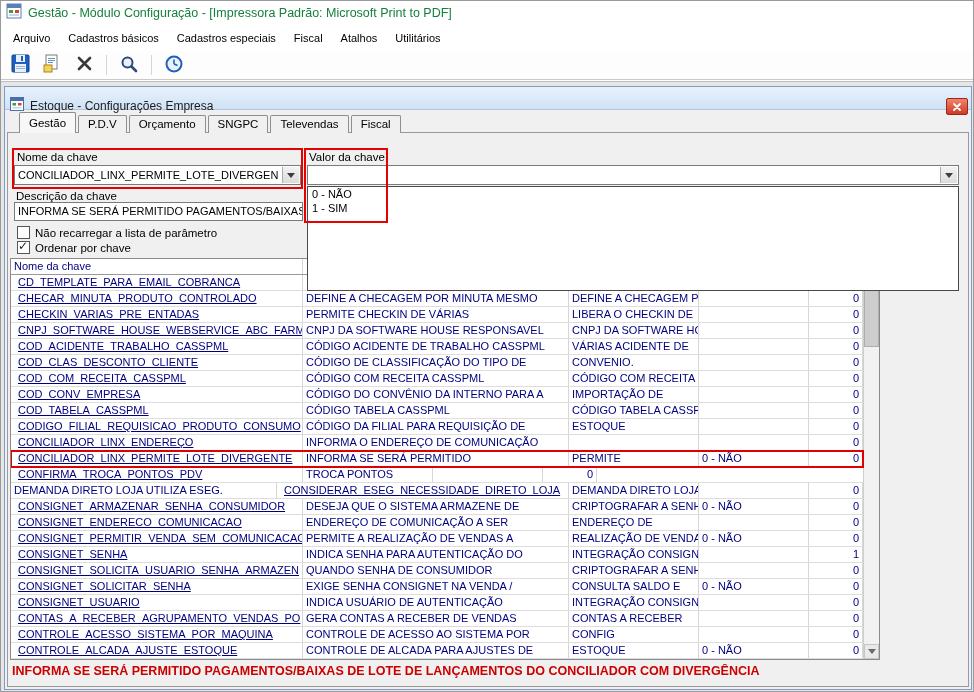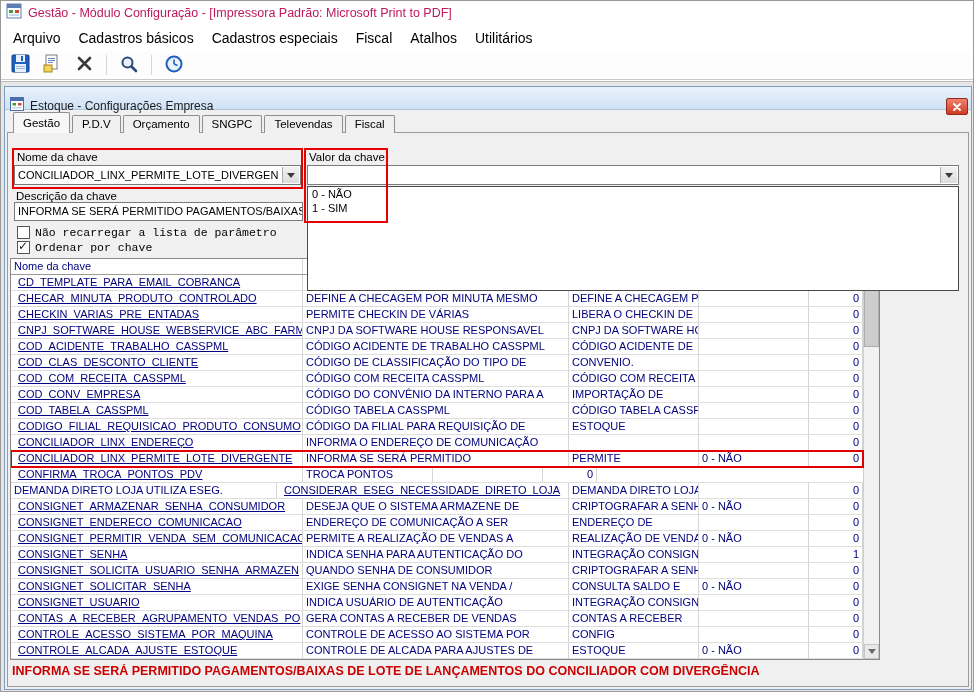--- a/index.html
+++ b/index.html
@@ -2,37 +2,37 @@
 <html><head>
 <meta charset="utf-8">
 <style>
   * { margin:0; padding:0; box-sizing:border-box; }
   html,body { background:#ffffff; }
   body { font-family:"Liberation Sans","DejaVu Sans",sans-serif; }
   .screen { position:relative; width:974px; height:692px; background:#ffffff; border:1px solid #9a9a9a; overflow:hidden; }
 
   
   .titlebar { position:absolute; left:0; top:0; width:100%; height:24px; background:#ffffff; display:flex; align-items:center; padding-left:5px; }
-  .title-text { font-size:12.5px; color:#be185d; margin-left:6px; white-space:nowrap; }
+  .title-text { font-size:12.5px; color:#15803d; margin-left:6px; white-space:nowrap; }
   .menubar { position:absolute; left:0; top:24px; width:100%; height:26px; background:#fff; display:flex; align-items:center; padding-left:3px; }
-  .menu-item { font-size:14px; color:#000; padding:4px 9px; cursor:default; }
+  .menu-item { font-size:11px; color:#000; padding:4px 9px; cursor:default; }
   .toolbar { position:absolute; left:0; top:50px; width:100%; height:29px; background:#fdfdfd; border-bottom:1px solid #c9c9c9; display:flex; align-items:center; padding-left:6px; gap:6px; }
   .tbtn { width:26px; height:24px; background:transparent; border:none; display:flex; align-items:center; justify-content:center; cursor:default; }
   .tsep { width:1px; height:20px; background:#d6d6d6; margin:0 3px; }
 
   
   .mdi { position:absolute; left:0; top:80px; right:0; bottom:0; background:#e6e6e6; border-top:1px solid #bdbdbd; }
 
   
   .dialog { position:absolute; left:3px; top:4px; width:968px; height:604px; background:#f0f0f0; border:1px solid #7d9cc2; }
   .dlg-titlebar { position:absolute; left:0; top:0; width:100%; height:23px; background:linear-gradient(#e9f2fc,#cfe2f5); border-bottom:1px solid #b2c7dd; display:flex; align-items:center; padding:16px 3px 0 5px; }
   .dlg-title { font-size:12px; color:#1c1c1c; margin-left:6px; }
   .close-btn { margin-left:auto; width:22px; height:17px; background:linear-gradient(#f2836f,#d03a23); border:1px solid #97291a; border-radius:2px; display:flex; align-items:center; justify-content:center; cursor:default; }
 
-  .tabstrip { position:absolute; left:8px; top:26px; display:flex; align-items:flex-end; height:20px; z-index:3; }
+  .tabstrip { position:absolute; left:14px; top:26px; display:flex; align-items:flex-end; height:20px; z-index:3; }
   .tab { height:18px; line-height:17px; padding:0 9px; background:#f0f0f0; border:1px solid #8e8e8e; border-bottom:none; margin-right:2px; font-size:11.5px; color:#000; border-radius:2px 2px 0 0; cursor:default; }
   .tab.active { background:#f7f7f7; height:21px; line-height:20px; font-weight:normal; }
   .tab-page { position:absolute; left:2px; top:45px; right:2px; bottom:2px; border:1px solid #9a9a9a; background:#f0f0f0; }
 
   .lbl { position:absolute; font-size:11.5px; color:#000; white-space:nowrap; z-index:2; }
   #lbl-nome { left:12px; top:64px; }
   #lbl-valor { left:304px; top:64px; }
   #lbl-desc { left:11px; top:103px; }
 
   .combo { position:absolute; height:20px; background:#fff; border:1px solid #7a7a7a; z-index:2; }
@@ -43,21 +43,21 @@
   .arrow-down { width:0; height:0; border-left:4px solid transparent; border-right:4px solid transparent; border-top:5px solid #3c3c3c; }
 
   .textfield { position:absolute; height:19px; background:#fff; border:1px solid #7a7a7a; line-height:17px; font-size:11px; color:#000; padding:0 3px; white-space:nowrap; overflow:hidden; z-index:2; }
   #field-desc { left:9px; top:115px; width:289px; }
 
   .checkbox-row { position:absolute; display:flex; align-items:center; gap:5px; z-index:2; }
   #cb-row-1 { left:12px; top:139px; }
   #cb-row-2 { left:12px; top:154px; }
   .checkbox { position:relative; width:13px; height:13px; background:#fff; border:1px solid #555; flex:none; }
   .checkbox.checked::after { content:"✓"; position:absolute; left:0px; top:-3px; font-size:12px; font-weight:bold; color:#1a1a1a; }
-  .cb-label { font-size:11.5px; color:#000; white-space:nowrap;font-family:Liberation Mono, monospace; }
+  .cb-label { font-size:11.5px; color:#000; white-space:nowrap; }
 
   
   .grid { position:absolute; left:5px; top:171px; width:870px; height:402px; background:#fff; border:1px solid #8a8a8a; z-index:1; overflow:hidden; }
   .ghead { position:absolute; left:0; top:0; height:16px; display:flex; border-bottom:1px solid #9a9a9a; background:#fff; width:852px; }
   .gbody { position:absolute; left:0; top:16px; width:852px; }
   .grow { display:flex; height:16px; border-bottom:1px solid #dedede; background:#fff; }
   .cell { height:100%; line-height:14px; font-size:11px; color:#00007e; padding:0 3px; white-space:nowrap; overflow:hidden; border-right:1px solid #d6d6d6; flex:none; }
   .c1 { width:292px; } .c2 { width:266px; } .c3 { width:130px; } .c4 { width:110px; } .c5 { width:54px; text-align:right; }
   .gbody .c1 { text-decoration:underline;padding-left:7px; }
   .ghead .cell { color:#00007e; }
@@ -243,21 +243,21 @@
             <div class="grow">
               <div class="cell c1">CNPJ_SOFTWARE_HOUSE_WEBSERVICE_ABC_FARM</div>
               <div class="cell c2">CNPJ DA SOFTWARE HOUSE RESPONSAVEL</div>
               <div class="cell c3">CNPJ DA SOFTWARE HOUSE</div>
               <div class="cell c4"></div>
               <div class="cell c5">0</div>
             </div>
             <div class="grow">
               <div class="cell c1">COD_ACIDENTE_TRABALHO_CASSPML</div>
               <div class="cell c2">CÓDIGO ACIDENTE DE TRABALHO CASSPML</div>
-              <div class="cell c3">CÓDIGO ACIDENTE DE</div>
+              <div class="cell c3">VÁRIAS ACIDENTE DE</div>
               <div class="cell c4"></div>
               <div class="cell c5">0</div>
             </div>
             <div class="grow">
               <div class="cell c1">COD_CLAS_DESCONTO_CLIENTE</div>
               <div class="cell c2">CÓDIGO DE CLASSIFICAÇÃO DO TIPO DE</div>
               <div class="cell c3">CONVENIO.</div>
               <div class="cell c4"></div>
               <div class="cell c5">0</div>
             </div>

